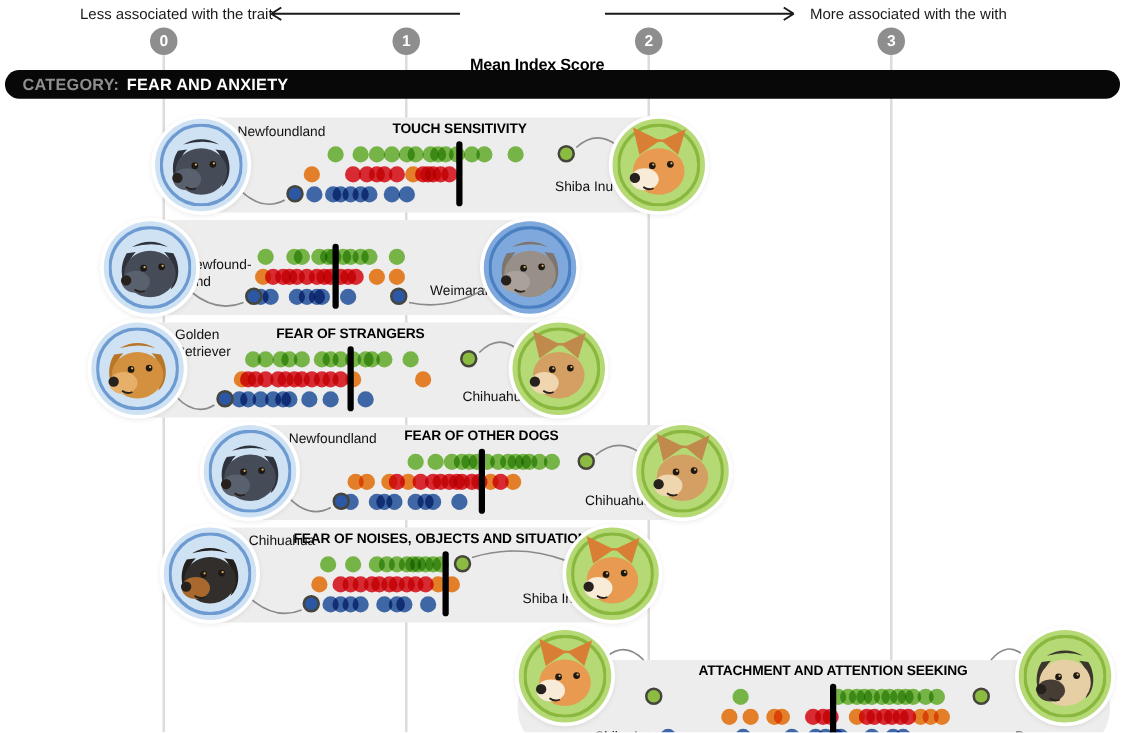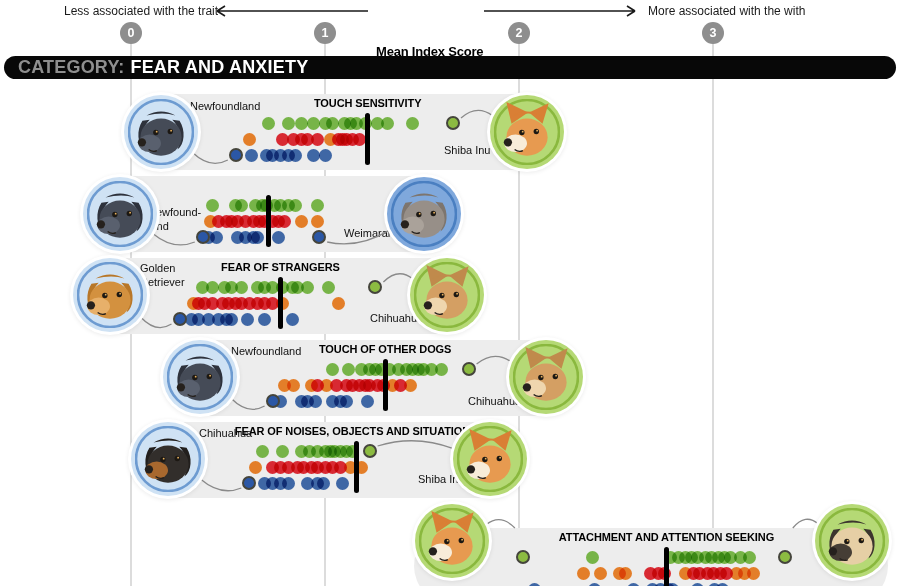--- a/index.html
+++ b/index.html
@@ -9,21 +9,21 @@
   }
   svg.layer{position:absolute;left:0;top:0;pointer-events:none;}
   
   .hdr-label{position:absolute;top:4px;font-size:12px;color:#1a1a1a;white-space:nowrap;}
   .hdr-title{position:absolute;top:3px;font-size:13px;font-weight:bold;color:#000;white-space:nowrap;letter-spacing:-0.2px;margin-top:41px;}
   .tick{position:absolute;width:22px;height:22px;border-radius:50%;background:#8e8e8e;
     color:#fff;font-size:12.5px;font-weight:bold;display:flex;align-items:center;justify-content:center;}
   
   .banner{position:absolute;left:4px;top:56px;width:892px;height:23px;background:#080808;
     border-radius:12px;display:flex;align-items:center;padding-left:14px;box-sizing:border-box;
-    font-size:18px;font-weight:bold;letter-spacing:0.2px;white-space:pre;}
+    font-size:13px;font-weight:bold;letter-spacing:0.2px;white-space:pre;}
   .banner .pre{color:#8f8f8f;}
   .banner .nm{color:#ffffff;margin-left:6px;}
   
   .pill{position:absolute;height:76px;background:#ededed;border-radius:38px;}
   .trait-title{position:absolute;transform:translateX(-50%);font-size:11px;font-weight:bold;
     color:#000;white-space:nowrap;letter-spacing:-0.1px;}
   .mean-line{position:absolute;width:5px;height:52px;background:#000;border-radius:2.5px;}
   .dot{position:absolute;width:13px;height:13px;border-radius:50%;mix-blend-mode:multiply;opacity:.95;}
   .dot.hl{width:14px;height:14px;mix-blend-mode:normal;opacity:1;border:2px solid #45453c;box-sizing:border-box;}
   .breed-label{position:absolute;font-size:11px;color:#111;line-height:1.25;}
@@ -180,21 +180,21 @@
         <div class="dot" style="left: 168.9px; top: 54.5px; background: rgb(58, 103, 174);"></div>
         <div class="dot" style="left: 186.36px; top: 54.5px; background: rgb(58, 103, 174);"></div>
         <div class="dot" style="left: 213.52px; top: 54.5px; background: rgb(58, 103, 174);"></div>
         <div class="mean-line" style="left: 205.88px; top: 19px; background: rgb(0, 0, 0);"></div>
         <div class="dot hl" style="left: 100.5px; top: 54px; background: rgb(43, 87, 165);"></div>
         <div class="dot hl" style="left: 296.44px; top: 22px; background: rgb(140, 187, 65);"></div>
         <div class="breed-label" style="left: 68px; top: 4px; width: 60px;">Golden Retriever</div>
         <div class="breed-label" style="left: 298px; top: 54px;">Chihuahua</div>
       </div>
       <div class="pill" style="left: 162px; top: 340px; width: 422px;">
-        <div class="trait-title" style="left: 223.14px; top: 3px;">TOUCH OF OTHER DOGS</div>
+        <div class="trait-title" style="left: 223.14px; top: 3px;">FEAR OF OTHER DOGS</div>
         <div class="dot" style="left: 164.26px; top: 22.5px; background: rgb(121, 191, 67);"></div>
         <div class="dot" style="left: 179.78px; top: 22.5px; background: rgb(121, 191, 67);"></div>
         <div class="dot" style="left: 193.36px; top: 22.5px; background: rgb(121, 191, 67);"></div>
         <div class="dot" style="left: 201.12px; top: 22.5px; background: rgb(121, 191, 67);"></div>
         <div class="dot" style="left: 206.94px; top: 22.5px; background: rgb(121, 191, 67);"></div>
         <div class="dot" style="left: 212.76px; top: 22.5px; background: rgb(121, 191, 67);"></div>
         <div class="dot" style="left: 220.52px; top: 22.5px; background: rgb(121, 191, 67);"></div>
         <div class="dot" style="left: 230.22px; top: 22.5px; background: rgb(121, 191, 67);"></div>
         <div class="dot" style="left: 237.98px; top: 22.5px; background: rgb(121, 191, 67);"></div>
         <div class="dot" style="left: 243.8px; top: 22.5px; background: rgb(121, 191, 67);"></div>

